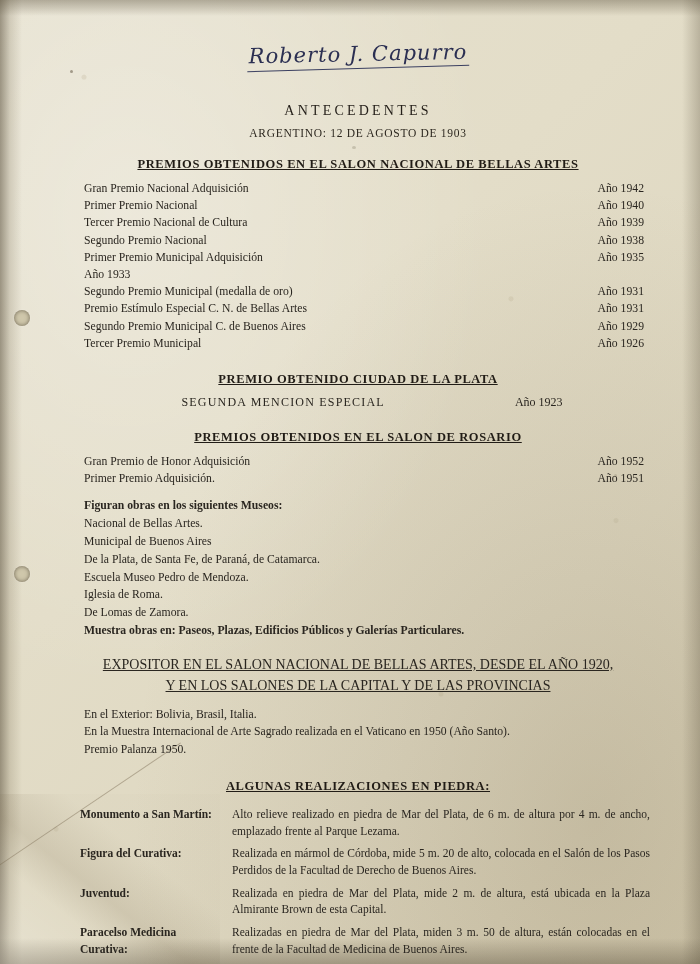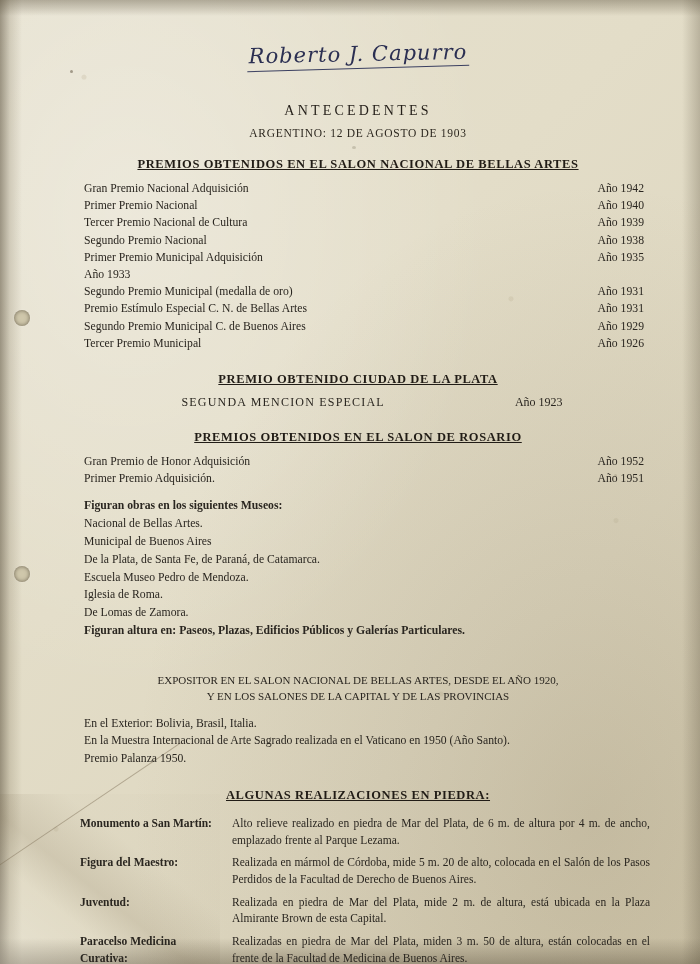--- a/index.html
+++ b/index.html
@@ -188,23 +188,24 @@
   .block {
     padding: 0 8px 0 28px;
     font-size: 11.7px;
     line-height: 1.52;
   }
   .block .lead { font-weight: bold; }
   .block .lead-inline { font-weight: bold; }
   .block-tight { margin-top: 10px; }
   .expo {
     text-align: center;
-    font-size: 11px;
+    font-size: 14px;
     line-height: 1.5;
-    margin: 32px 18px 0 18px;
+    margin: 14px 18px 0 18px;
+    text-decoration: underline;
   }
   .realizations {
     margin-top: 12px;
     padding: 0 10px 0 24px;
   }
   .real-row {
     display: flex;
     align-items: flex-start;
     font-size: 11.5px;
     line-height: 1.45;
@@ -315,21 +316,21 @@
 
     <div class="block block-tight">
       <div class="lead">Figuran obras en los siguientes Museos:</div>
       <div>Nacional de Bellas Artes.</div>
       <div>Municipal de Buenos Aires</div>
       <div>De la Plata, de Santa Fe, de Paraná, de Catamarca.</div>
       <div>Escuela Museo Pedro de Mendoza.</div>
       <div>Iglesia de Roma.</div>
       <div>De Lomas de Zamora.</div>
       <div>
-        <span class="lead-inline">Figuran altura en:</span><span class="lead-inline"> Paseos, Plazas, Edificios Públicos y Galerías Particulares.</span>
+        <span class="lead-inline">Muestra obras en:</span><span class="lead-inline"> Paseos, Plazas, Edificios Públicos y Galerías Particulares.</span>
       </div>
     </div>
 
     <div class="expo">
       <div>EXPOSITOR EN EL SALON NACIONAL DE BELLAS ARTES, DESDE EL AÑO 1920,</div>
       <div>Y EN LOS SALONES DE LA CAPITAL Y DE LAS PROVINCIAS</div>
     </div>
 
     <div class="block block-tight">
       <div>En el Exterior: Bolivia, Brasil, Italia.</div>
@@ -337,21 +338,21 @@
       <div>Premio Palanza 1950.</div>
     </div>
 
     <div class="section-head tight">ALGUNAS REALIZACIONES EN PIEDRA:</div>
     <div class="realizations">
       <div class="real-row">
         <div class="label">Monumento a San Martín:</div>
         <div class="desc">Alto relieve realizado en piedra de Mar del Plata, de 6 m. de altura por 4 m. de ancho, emplazado frente al Parque Lezama.</div>
       </div>
       <div class="real-row">
-        <div class="label">Figura del Maestro:</div>
+        <div class="label">Figura del Curativa:</div>
         <div class="desc">Realizada en mármol de Córdoba, mide 5 m. 20 de alto, colocada en el Salón de los Pasos Perdidos de la Facultad de Derecho de Buenos Aires.</div>
       </div>
       <div class="real-row">
         <div class="label">Juventud:</div>
         <div class="desc">Realizada en piedra de Mar del Plata, mide 2 m. de altura, está ubicada en la Plaza Almirante Brown de esta Capital.</div>
       </div>
       <div class="real-row">
         <div class="label">Paracelso Medicina Curativa:</div>
         <div class="desc">Realizadas en piedra de Mar del Plata, miden 3 m. 50 de altura, están colocadas en el frente de la Facultad de Medicina de Buenos Aires.</div>
       </div>

